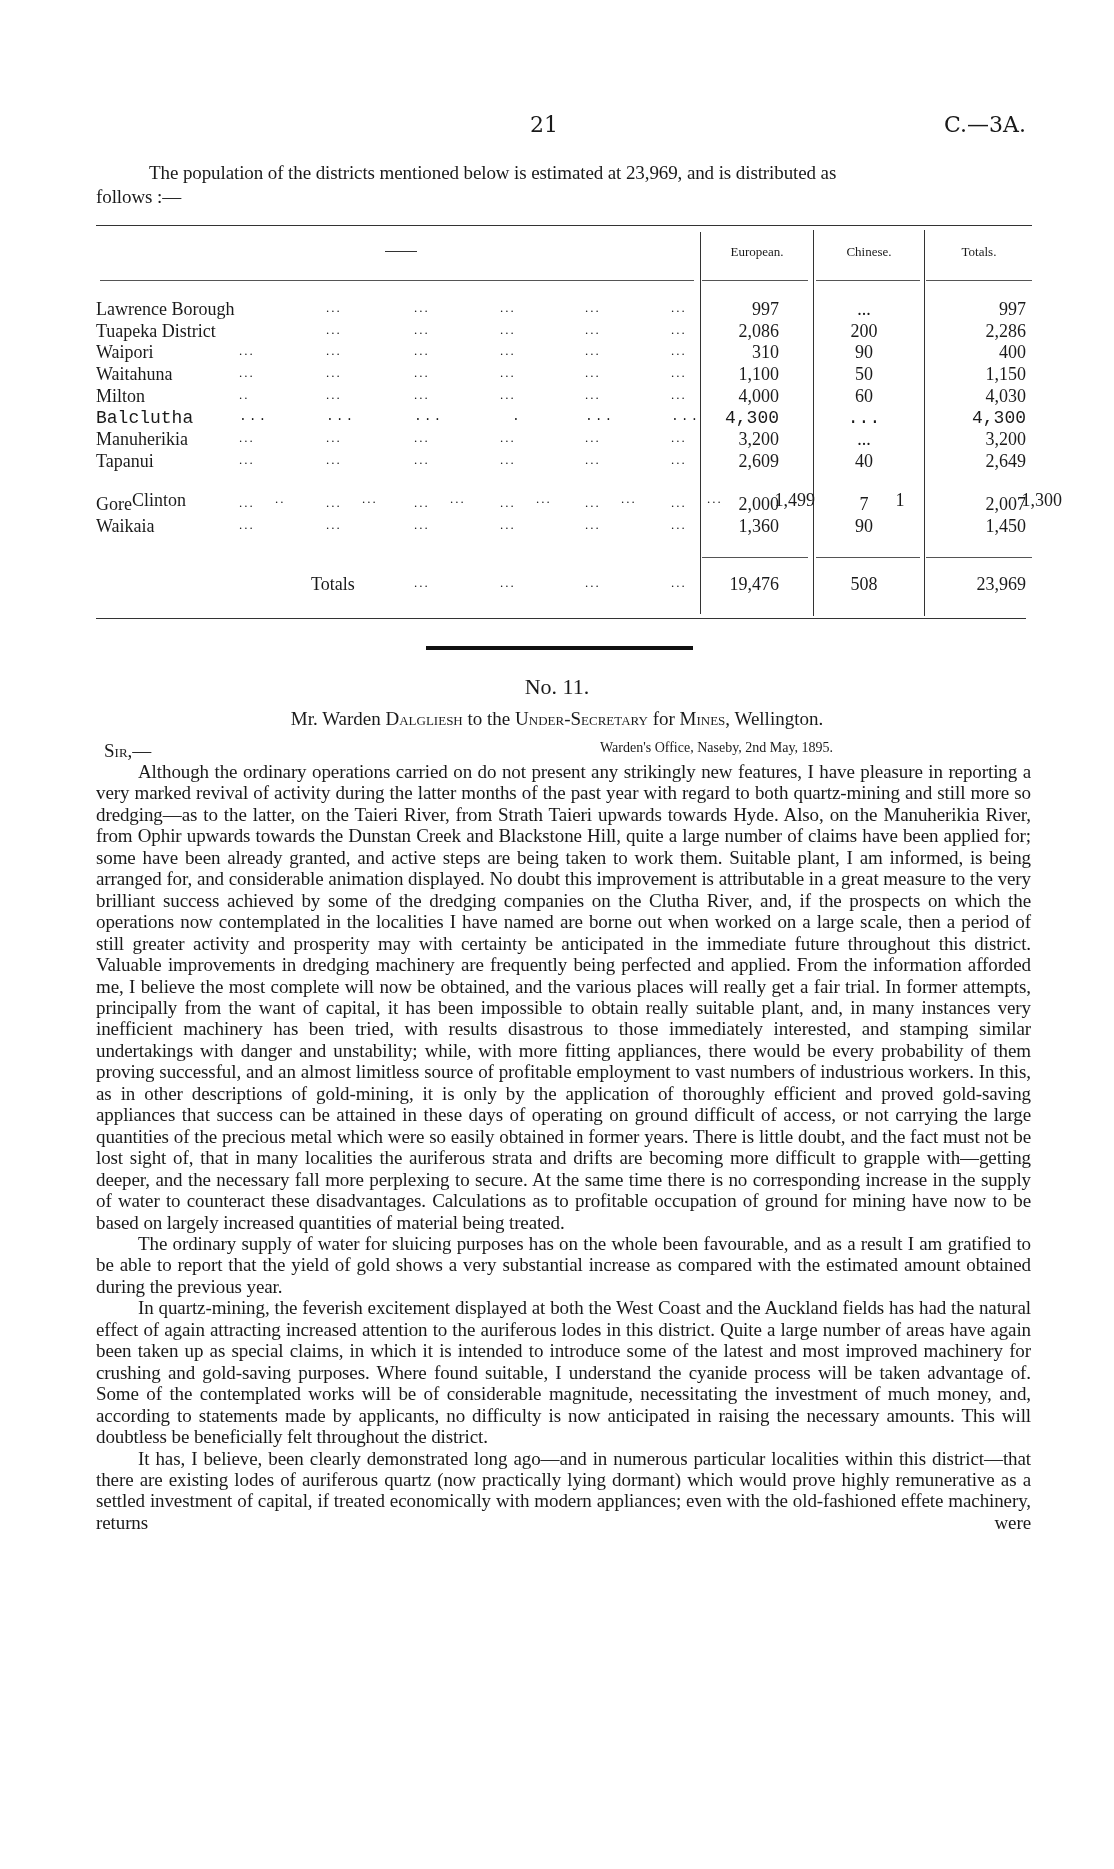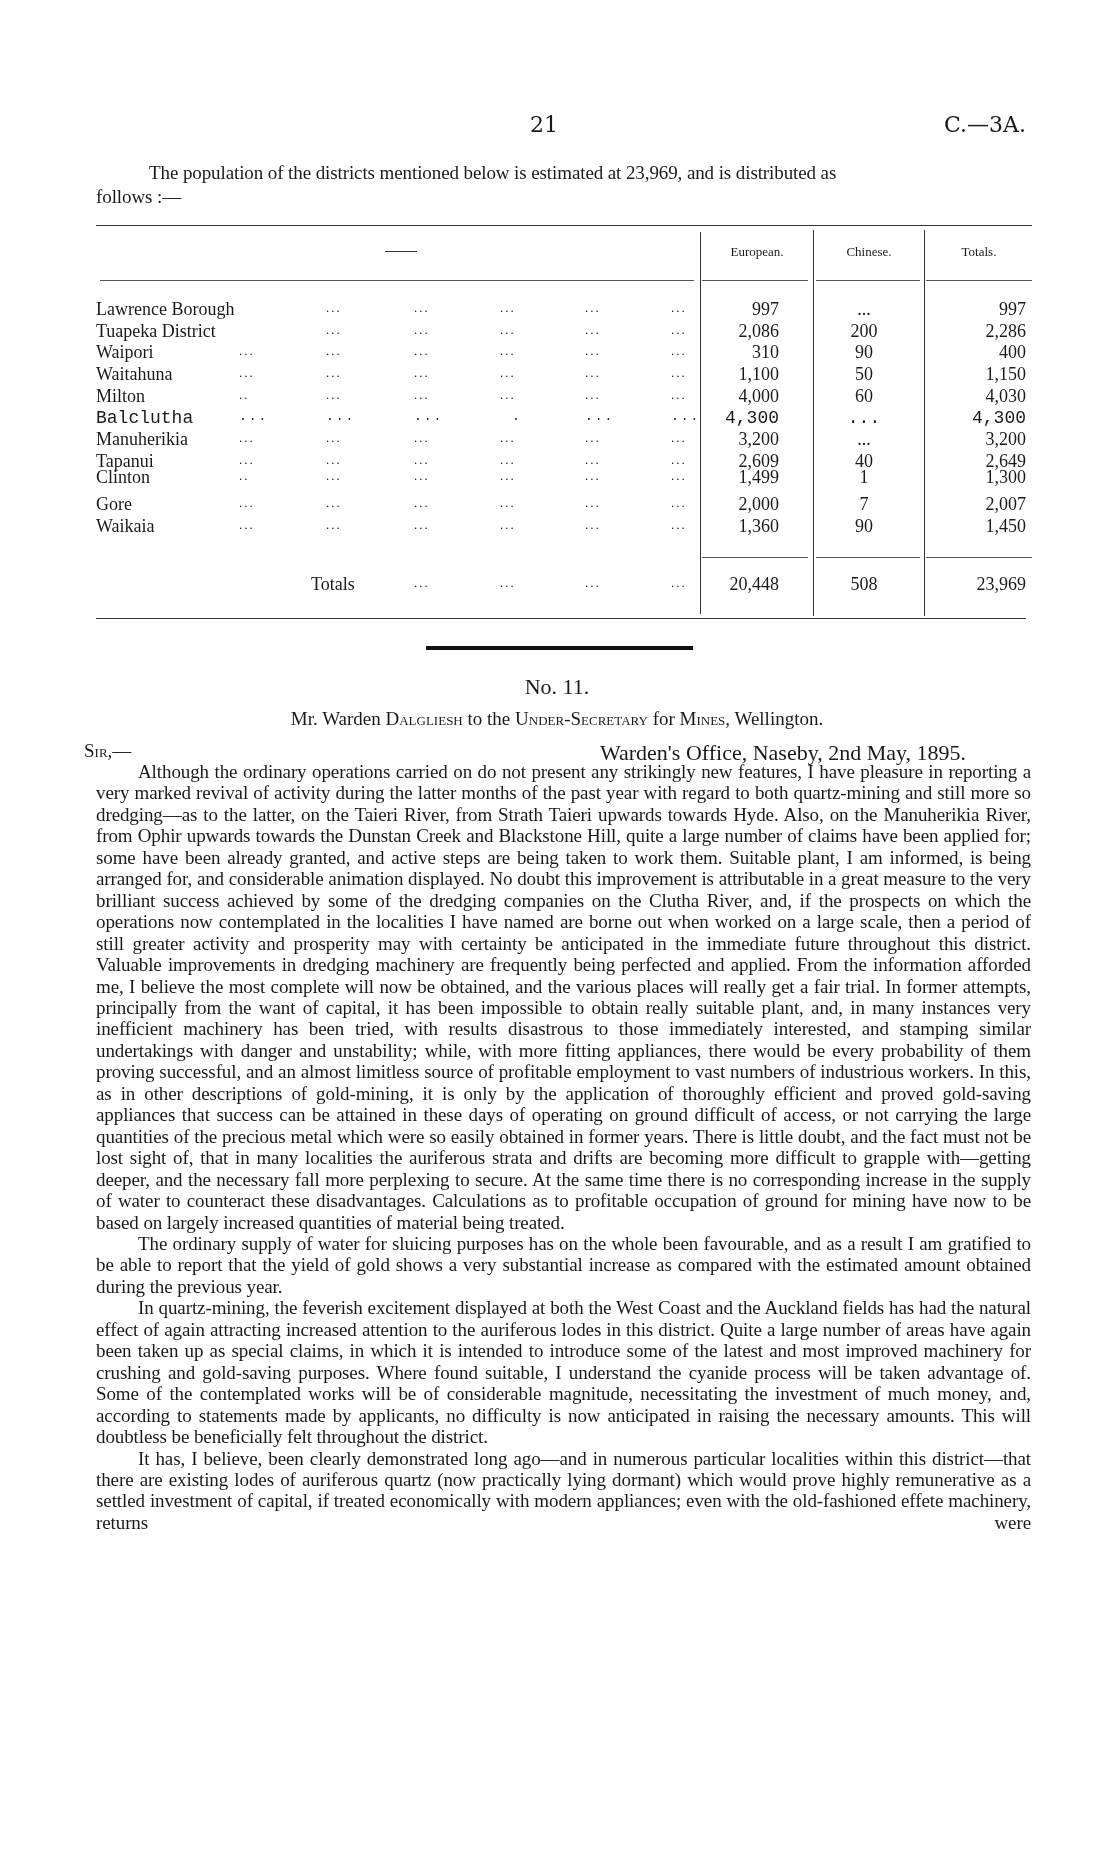--- a/index.html
+++ b/index.html
@@ -31,22 +31,22 @@
   .row .dots { position: absolute; left: 0; top: -2px; width: 600px; height: 21.7px; }
   .row .dots span { position: absolute; font-size: 13px; letter-spacing: 2px; }
   .num { position: absolute; text-align: right; }
   .c-eu { left: 605px; width: 78px; }
   .c-ch { left: 718px; width: 100px; text-align: center; }
   .c-to { left: 830px; width: 100px; }
 
   .thick { left: 426px; top: 646px; width: 267px; height: 4px; background: #111; }
   .no11 { left: 0; width: 1114px; top: 674px; text-align: center; font-size: 22px; font-family: "Liberation Serif", serif; }
   .heading { left: 0; width: 1114px; top: 708px; text-align: center; font-size: 19px; font-family: "Liberation Serif", serif; }
-  .sir { left: 84px; top: 740px; font-size: 19px; font-family: "Liberation Serif", serif; }
-  .office { left: 600px; top: 740px; font-size: 22px; font-family: "Liberation Serif", serif; }
+  .sir { left: 104px; top: 740px; font-size: 19px; font-family: "Liberation Serif", serif; }
+  .office { left: 600px; top: 740px; font-size: 14px; font-family: "Liberation Serif", serif; }
   .body { left: 96px; top: 761px; width: 935px; }
   .body p { margin: 0; text-align: justify; text-indent: 42px; }
   .body p.first { text-indent: 88px; }
 </style>
 </head>
 <body>
 
 <div class="abs pageno">21</div>
 <div class="abs ref">C.—3A.</div>
 
@@ -174,21 +174,21 @@
         <span style="left:230px">...</span>
         <span style="left:318px">...</span>
         <span style="left:404px">...</span>
         <span style="left:489px">...</span>
         <span style="left:575px">...</span>
       </div>
     <span class="num c-eu">2,609</span>
     <span class="num c-ch">40</span>
     <span class="num c-to">2,649</span>
   </div>
-  <div class="row" style="top:467px;">
+  <div class="row" style="top:490px;margin-left:36px;">
     <span class="name">Clinton</span>
     <div class="dots">
         <span style="left:143px">..</span>
         <span style="left:230px">...</span>
         <span style="left:318px">...</span>
         <span style="left:404px">...</span>
         <span style="left:489px">...</span>
         <span style="left:575px">...</span>
       </div>
     <span class="num c-eu">1,499</span>
@@ -229,21 +229,21 @@
   <div class="rule thin" style="left:926px; top:557px; width:106px;"></div>
 
   <div class="row" style="top:574px;">
     <span class="name" style="left:215px">Totals</span>
     <div class="dots">
         <span style="left:318px">...</span>
         <span style="left:404px">...</span>
         <span style="left:489px">...</span>
         <span style="left:575px">...</span>
       </div>
-    <span class="num c-eu">20,448</span>
+    <span class="num c-eu">19,476</span>
     <span class="num c-ch">508</span>
     <span class="num c-to">23,969</span>
   </div>
 
   <div class="rule" style="left:96px; top:618px; width:930px;"></div>
 </div>
 
 <div class="abs thick"></div>
 
 <div class="abs no11">No. 11.</div>

